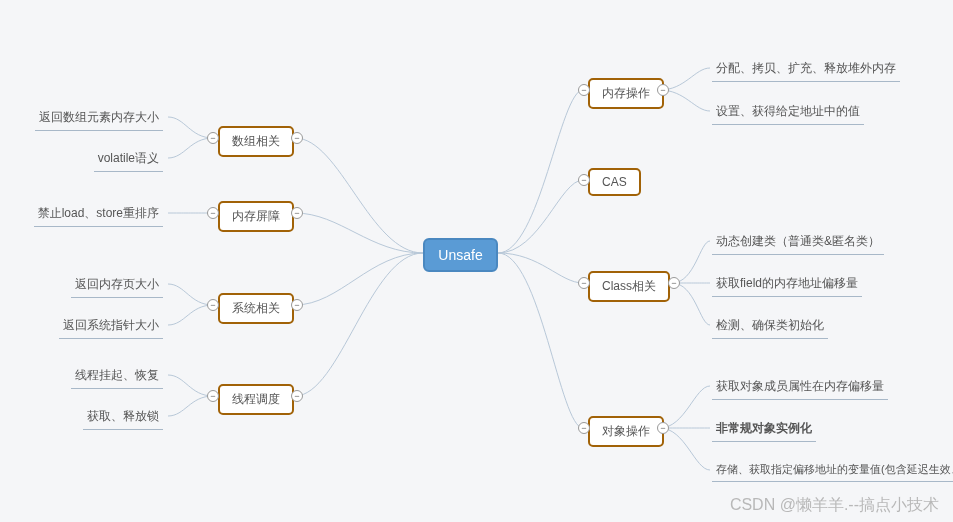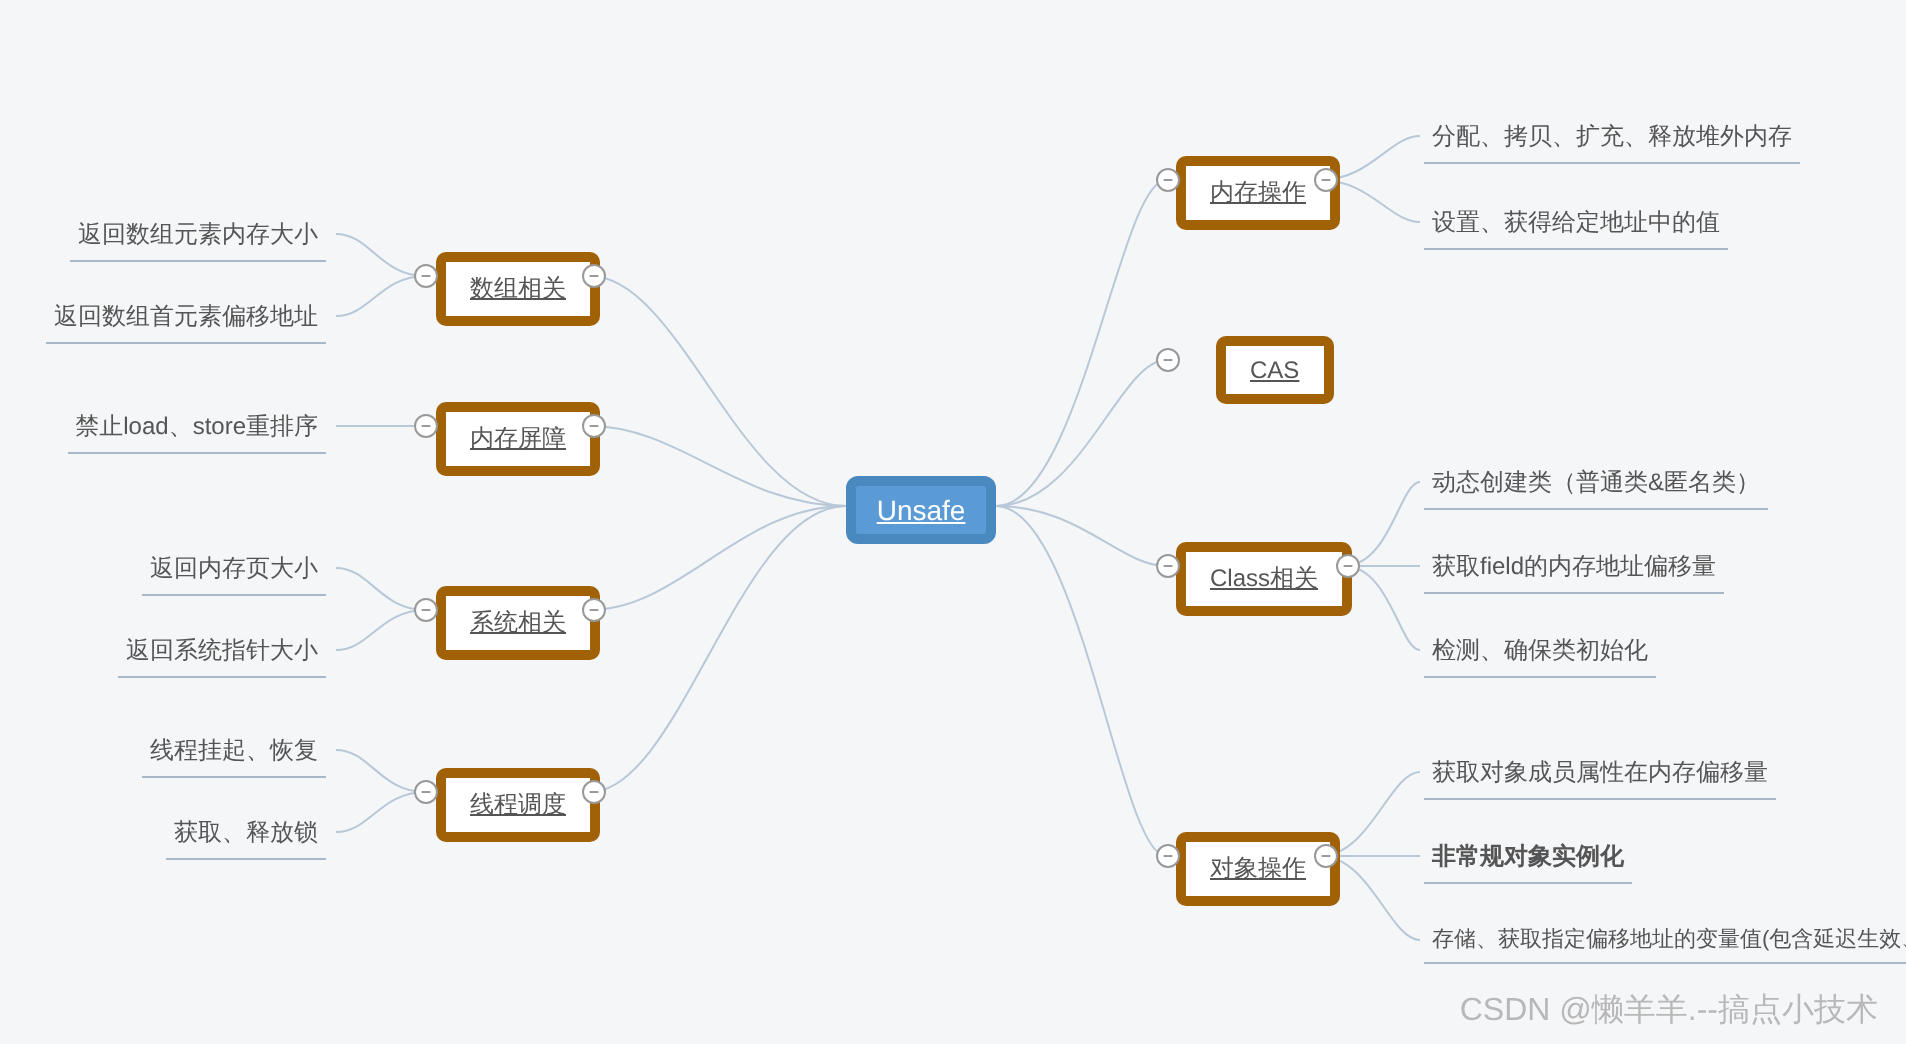--- a/index.html
+++ b/index.html
@@ -10,31 +10,30 @@
   font-family: "Microsoft YaHei", "PingFang SC", sans-serif;
   position: relative;
   overflow: hidden;
 }
 .canvas {
   position: absolute;
   inset: 0;
 }
 .node {
   position: absolute;
-  border: 5px solid #a16207;
+  border: 2px solid #a16207;
   border-radius: 5px;
   background: #fff;
   padding: 5px 12px;
   font-size: 12px;
   color: #555;
   white-space: nowrap;
   display: flex;
   align-items: center;
   justify-content: center;
-  text-decoration: underline;
 }
 .root {
   background: #5a9bd5;
   border-color: #4a88c0;
   color: #fff;
   font-size: 14px;
   padding: 10px 20px;
   border-radius: 6px;
 }
 .leaf {
@@ -136,34 +135,34 @@
   <div class="toggle" style="left:207px;top:299px;">−</div>
   <div class="toggle" style="left:291px;top:299px;">−</div>
 
   <div class="node" style="left:218px;top:384px;">
     <span>线程调度</span>
   </div>
   <div class="toggle" style="left:207px;top:390px;">−</div>
   <div class="toggle" style="left:291px;top:390px;">−</div>
 
   <div class="leaf" style="right:790px;top:107px;">返回数组元素内存大小</div>
-  <div class="leaf" style="right:790px;top:148px;">返回数组首元素偏移地址</div>
+  <div class="leaf" style="right:790px;top:148px;">volatile语义</div>
   <div class="leaf" style="right:790px;top:203px;">禁止load、store重排序</div>
   <div class="leaf" style="right:790px;top:274px;font-family:Liberation Mono, monospace;">返回内存页大小</div>
   <div class="leaf" style="right:790px;top:315px;">返回系统指针大小</div>
   <div class="leaf" style="right:790px;top:365px;">线程挂起、恢复</div>
   <div class="leaf" style="right:790px;top:406px;">获取、释放锁</div>
 
   <div class="node" style="left:588px;top:78px;">
     <span>内存操作</span>
   </div>
   <div class="toggle" style="left:578px;top:84px;">−</div>
   <div class="toggle" style="left:657px;top:84px;">−</div>
 
-  <div class="node" style="left:608px;top:168px;">
+  <div class="node" style="left:588px;top:168px;">
     <span>CAS</span>
   </div>
   <div class="toggle" style="left:578px;top:174px;">−</div>
 
   <div class="node" style="left:588px;top:271px;">
     <span>Class相关</span>
   </div>
   <div class="toggle" style="left:578px;top:277px;">−</div>
   <div class="toggle" style="left:668px;top:277px;">−</div>
 

